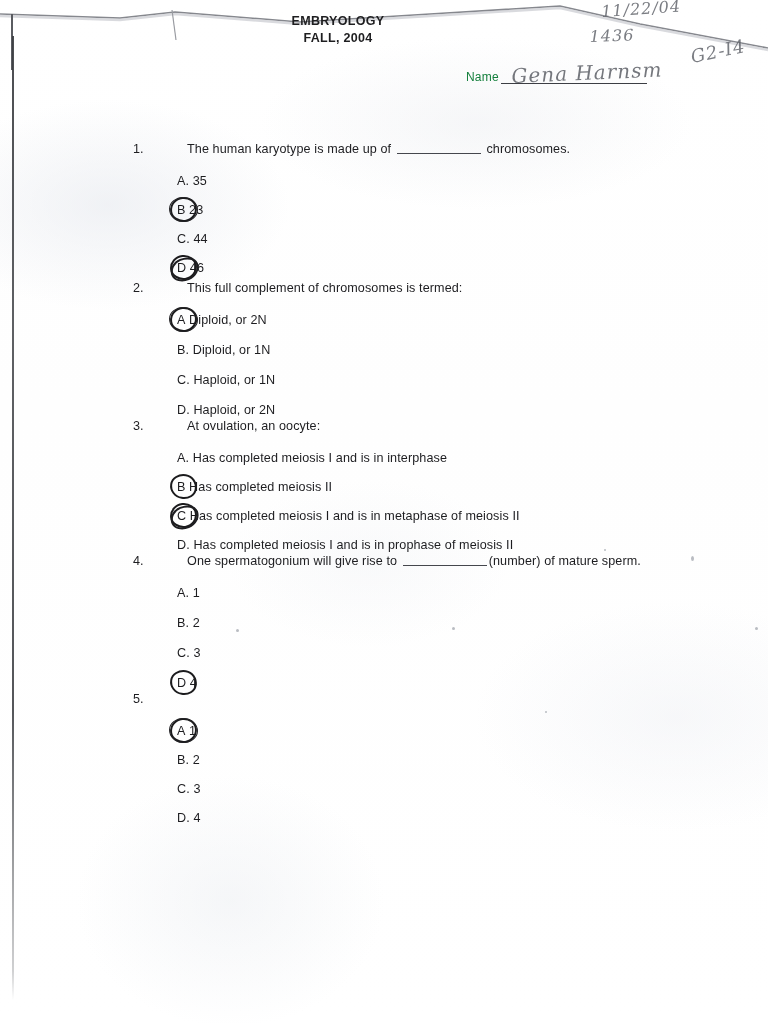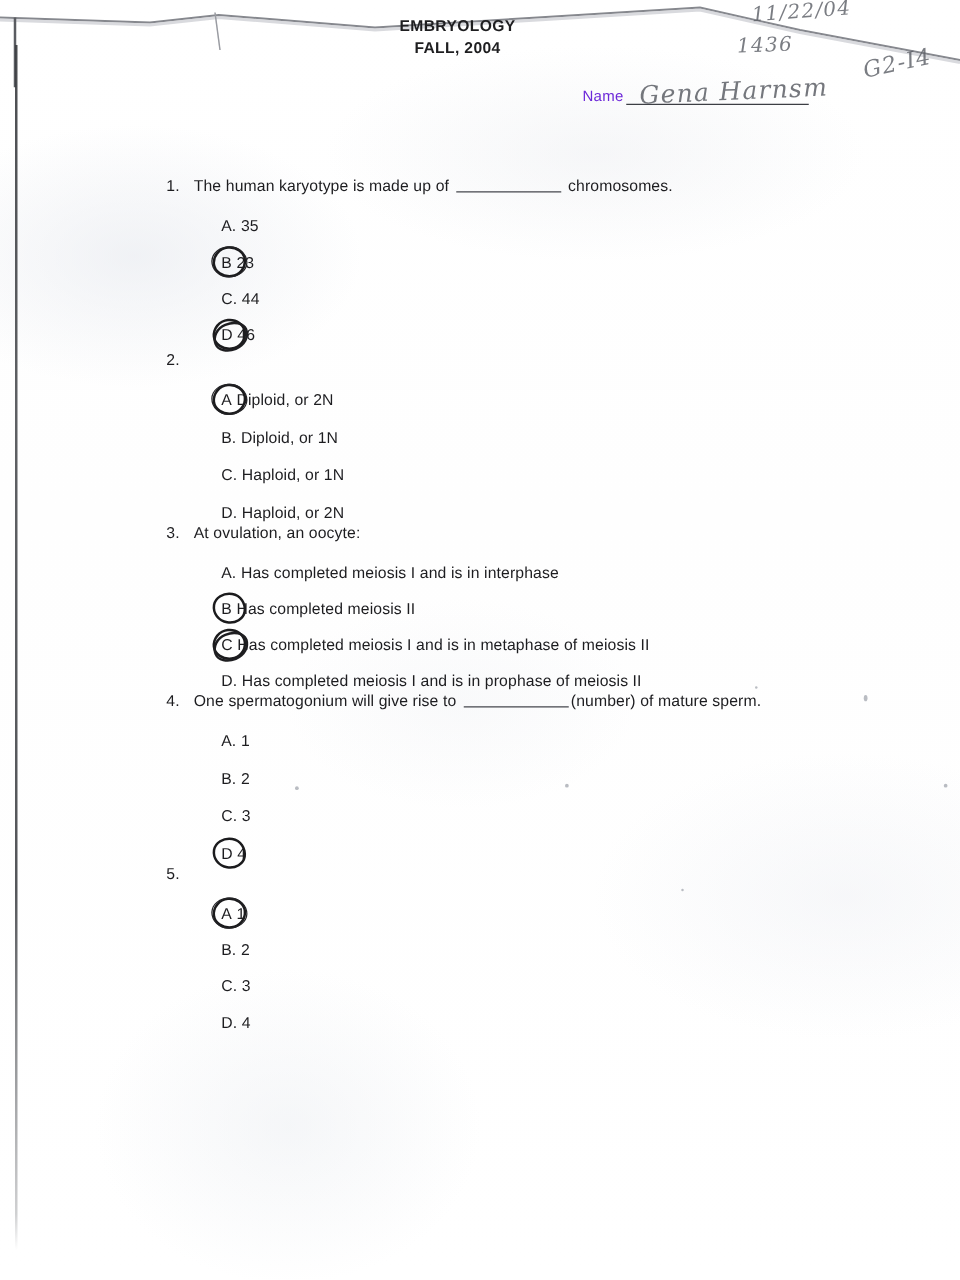--- a/index.html
+++ b/index.html
@@ -65,35 +65,34 @@
     position: absolute;
     left: 0;
     top: 13px;
     width: 676px;
     text-align: center;
     font-size: 12.5px;
     font-weight: bold;
     line-height: 16.5px;
     letter-spacing: 0.3px;
     color: #1e1e20;
-    padding-left: 28px;
   }
   .exam-title > div { display: block; }
 
   .name-row {
     position: absolute;
     left: 466px;
     top: 68px;
     display: flex;
     align-items: flex-end;
     gap: 2px;
   }
   .name-label {
     font-size: 12px;
-    color: #6d28d9;
+    color: #15803d;
     letter-spacing: 0.2px;
   }
   .name-rule {
     width: 146px;
     border-bottom: 1.4px solid #3c3e44;
     height: 15px;
   }
 
   
   .handwriting {
@@ -149,20 +148,21 @@
     letter-spacing: 0.1px;
   }
   .q-num {
     width: 22px;
     flex: none;
     font-size: 12.6px;
     color: #1d1d20;
   }
   .q-text {
     white-space: pre-wrap;
+    margin-left: 32px;
   }
   .blank-rule {
     display: inline-block;
     width: 84px;
     border-bottom: 1.2px solid #45474d;
     margin: 0 2px -1px 2px;
     vertical-align: baseline;
   }
 
   .opt-row {
@@ -271,20 +271,21 @@
           <span class="q-text"><span>The human karyotype is made up of </span><span class="blank-rule"></span><span> chromosomes.</span></span>
         </div>
         <div class="opt-row" style="position: absolute; top: 32px; left: 0px; width: 768px;"><span class="opt-letter">A.</span><span> </span><span>35</span></div>
         <div class="opt-row" style="position: absolute; top: 61px; left: 0px; width: 768px;"><span class="opt-letter">B<span class="circle-mark double"></span></span><span> </span><span>23</span></div>
         <div class="opt-row" style="position: absolute; top: 90px; left: 0px; width: 768px;"><span class="opt-letter">C.</span><span> </span><span>44</span></div>
         <div class="opt-row" style="position: absolute; top: 119px; left: 0px; width: 768px;"><span class="opt-letter">D<span class="circle-mark scribble"></span></span><span> </span><span>46</span></div>
       </div>
       <div class="question-block" style="top: 281px;">
         <div class="q-row">
           <span class="q-num">2.</span>
+          <span class="q-text"><span>This full complement of chromosomes is termed:</span></span>
         </div>
         <div class="opt-row" style="position: absolute; top: 32px; left: 0px; width: 768px;"><span class="opt-letter">A<span class="circle-mark double"></span></span><span> </span><span>Diploid, or 2N</span></div>
         <div class="opt-row" style="position: absolute; top: 62px; left: 0px; width: 768px;"><span class="opt-letter">B.</span><span> </span><span>Diploid, or 1N</span></div>
         <div class="opt-row" style="position: absolute; top: 92px; left: 0px; width: 768px;"><span class="opt-letter">C.</span><span> </span><span>Haploid, or 1N</span></div>
         <div class="opt-row" style="position: absolute; top: 122px; left: 0px; width: 768px;"><span class="opt-letter">D.</span><span> </span><span>Haploid, or 2N</span></div>
       </div>
       <div class="question-block" style="top: 419px;">
         <div class="q-row">
           <span class="q-num">3.</span>
           <span class="q-text"><span>At ovulation, an oocyte:</span></span>

